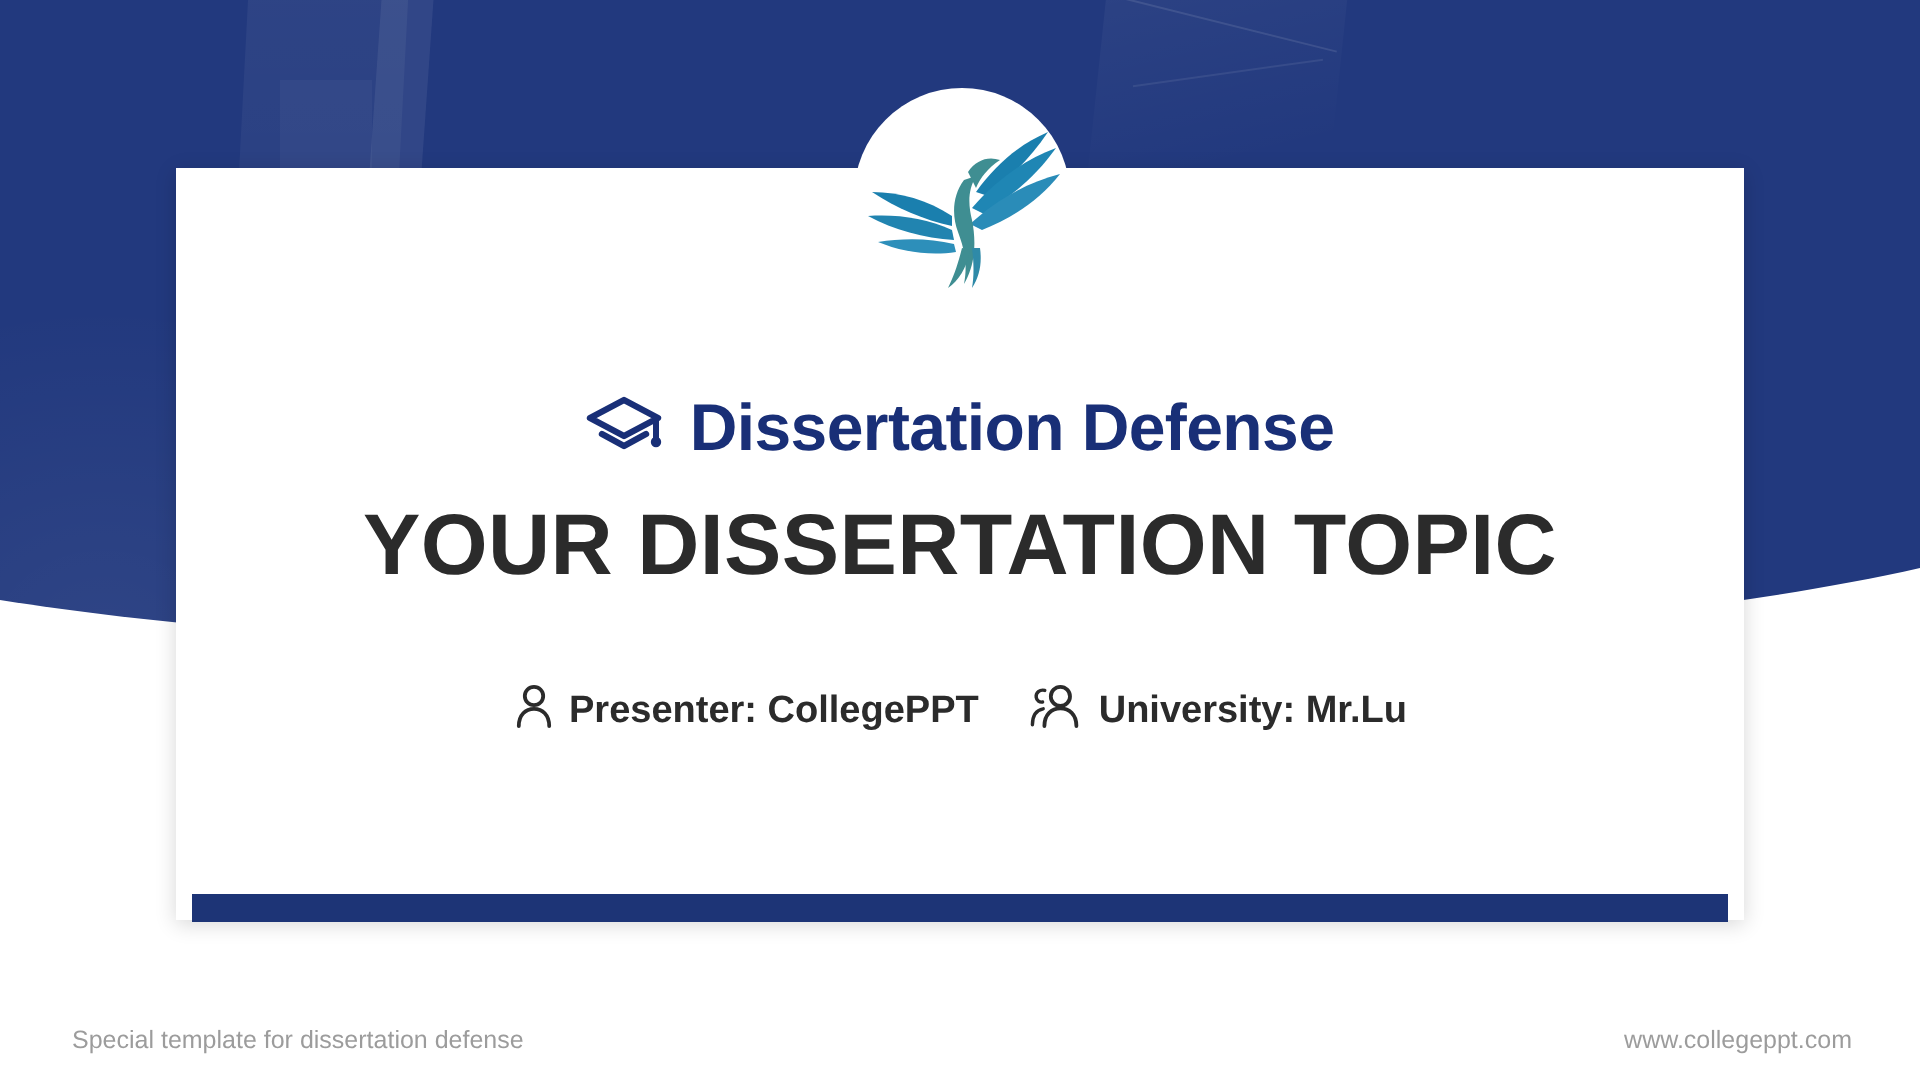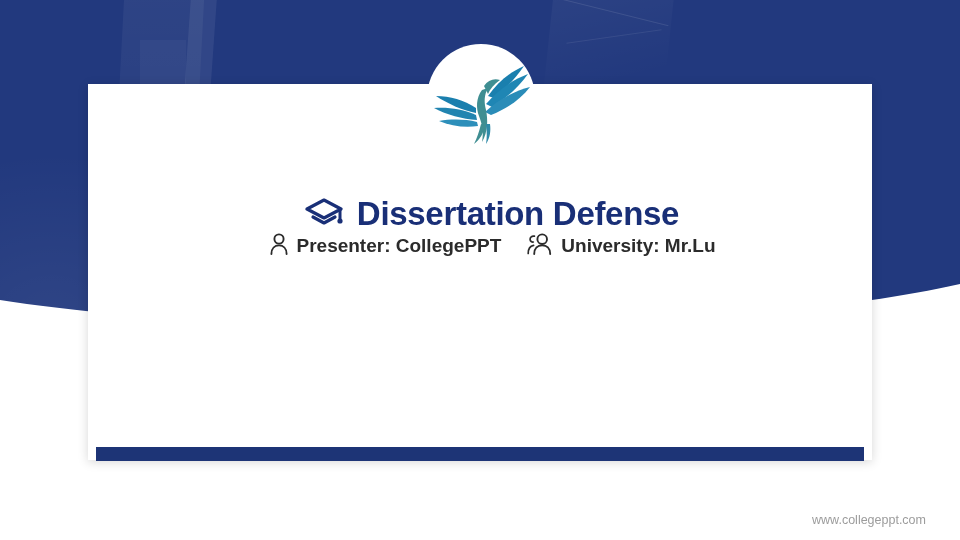--- a/index.html
+++ b/index.html
@@ -106,21 +106,21 @@
     position:absolute;
     left:96px; top:447px;
     width:768px; height:14px;
     background:#1d3476;
     z-index:8;
   }
 
   
   .card-body {
     position:absolute;
-    left:100px; top:84px;
+    left:88px; top:84px;
     width:784px; height:376px;
     z-index:9;
     display:flex;
     flex-direction:column;
     align-items:center;
   }
 
   .eyebrow-row {
     display:flex;
     align-items:center;
@@ -142,20 +142,21 @@
     font-weight:bold;
     color:#2b2b2b;
     letter-spacing:.2px;
     white-space:nowrap;
   }
 
   .people-row {
     display:flex;
     align-items:center;
     gap:26px;
+    margin-top:44px;
   }
   .person-item {
     display:flex;
     align-items:center;
     gap:8px;
   }
   .person-icon { display:block; }
   .person-label {
     font-size:19px;
     font-weight:bold;
@@ -237,20 +238,21 @@
         <svg width="40" height="32" viewBox="0 0 40 32" xmlns="http://www.w3.org/2000/svg">
           <path d="M19,2 L36,11 L19,20 L2,11 Z" fill="none" stroke="#192f77" stroke-width="3.2" stroke-linejoin="round"></path>
           <path d="M8,19 L19,25 L30,19" fill="none" stroke="#192f77" stroke-width="3.2" stroke-linecap="round" stroke-linejoin="round"></path>
           <path d="M35,11 L35,21" fill="none" stroke="#192f77" stroke-width="3" stroke-linecap="round"></path>
           <circle cx="35" cy="23" r="2.6" fill="#192f77"></circle>
         </svg>
       </span>
       <span class="eyebrow-text">Dissertation Defense</span>
     </div>
 
+    <div class="main-title">YOUR DISSERTATION TOPIC</div>
 
     <div class="people-row">
 
       <div class="person-item">
         <span class="person-icon">
           <svg width="20" height="22" viewBox="0 0 20 22" xmlns="http://www.w3.org/2000/svg">
             <circle cx="10" cy="6" r="4.6" fill="none" stroke="#2b2b2b" stroke-width="1.9"></circle>
             <path d="M2.4,21 C2.4,15.4 5.8,12.4 10,12.4 C14.2,12.4 17.6,15.4 17.6,21" fill="none" stroke="#2b2b2b" stroke-width="1.9" stroke-linecap="round"></path>
           </svg>
         </span>
@@ -266,15 +268,16 @@
             <path d="M7.2,21 C7.2,15.2 10.8,12.2 15.2,12.2 C19.6,12.2 23.2,15.2 23.2,21" fill="none" stroke="#2b2b2b" stroke-width="1.9" stroke-linecap="round"></path>
           </svg>
         </span>
         <span class="person-label">University: Mr.Lu</span>
       </div>
 
     </div>
 
   </div>
 
+  <div class="footer-left">Special template for dissertation defense</div>
   <div class="footer-right">www.collegeppt.com</div>
 
 </div>
 
 </body></html>

